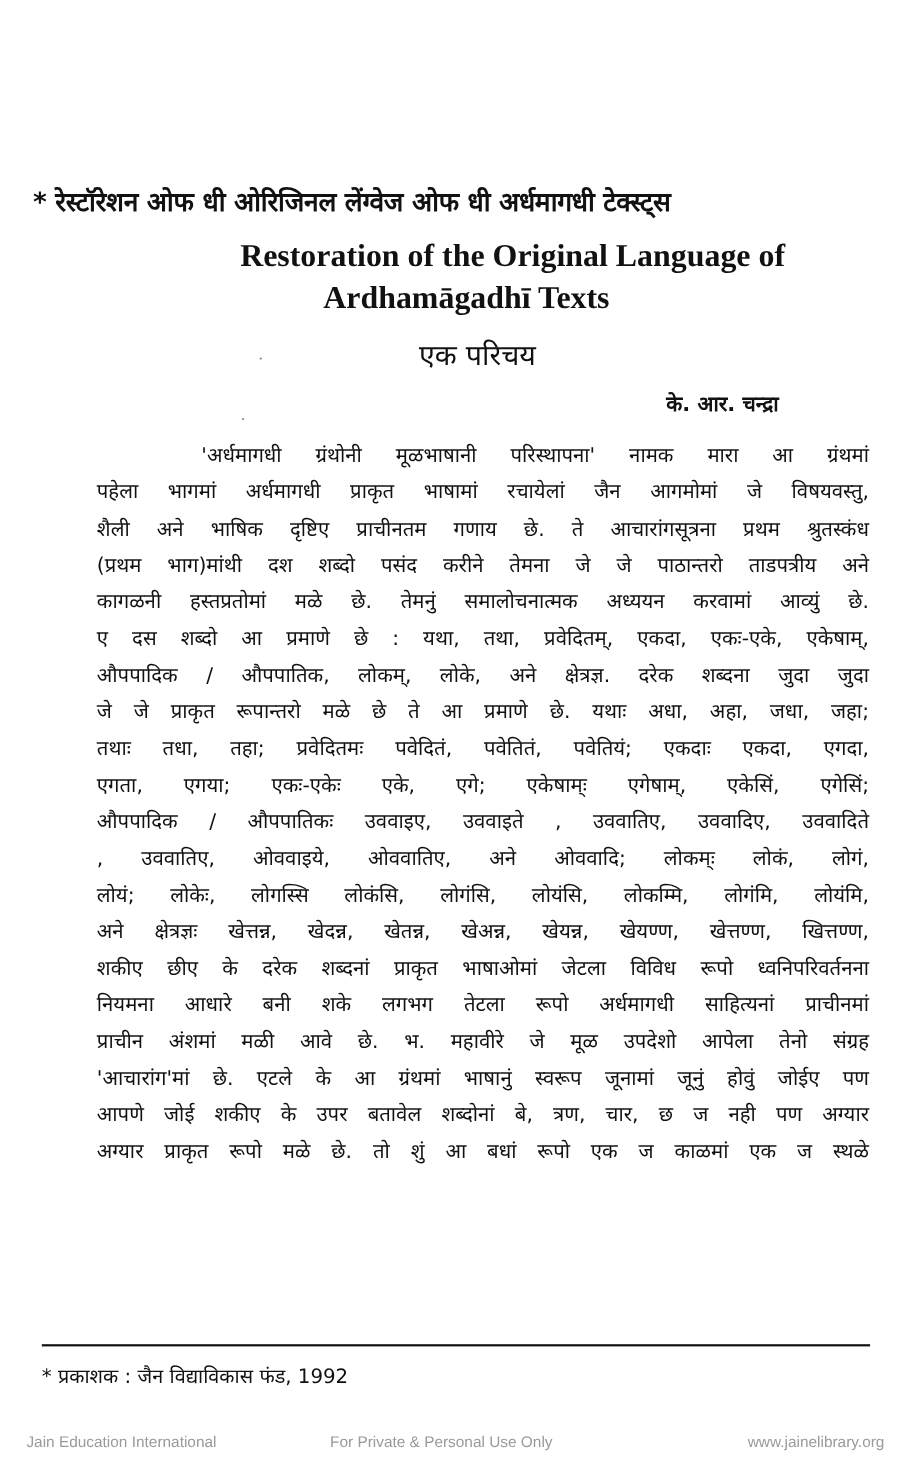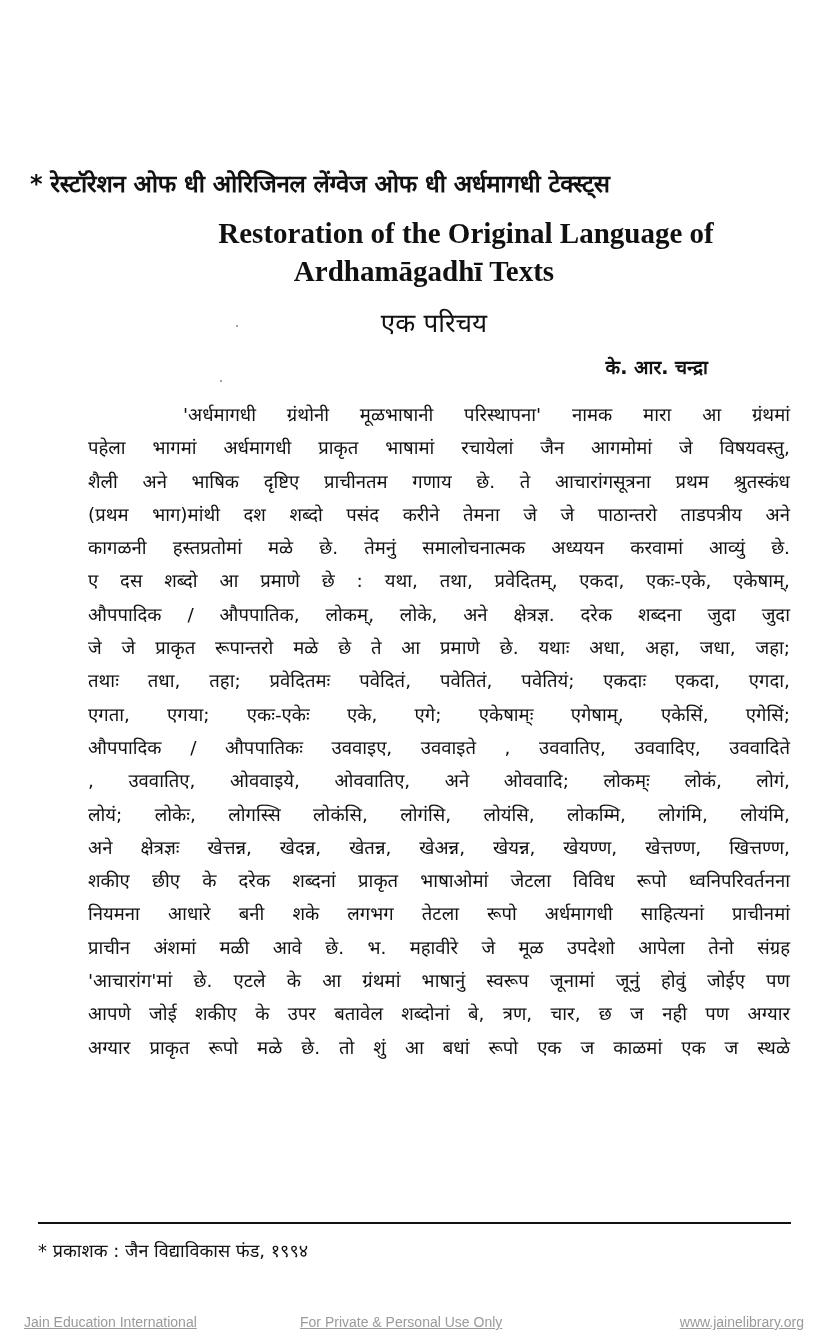--- a/index.html
+++ b/index.html
@@ -11,21 +11,21 @@
   .title-english .l2 { display: block; padding-left: 20px; }
   .subtitle { position: absolute; left: 0; top: 304px; width: 828px; text-align: center; font-size: 26px; padding-left: 40px; box-sizing: border-box; }
   .author { position: absolute; right: 40px; top: 354px; font-size: 19px; font-weight: bold; }
   .body-text { position: absolute; left: 40px; top: 398px; width: 750px; font-size: 18.5px; line-height: 33.3px; text-align: justify; }
   .body-text .line { display: block; white-space: nowrap; text-align: justify; text-align-last: justify; margin-left: 48px; }
   .body-text .line.first { padding-left: 95px; }
   .body-text b { font-weight: normal; }
   .rule { position: absolute; left: 38px; top: 1222px; width: 753px; height: 2px; background: #111; }
   .footnote { position: absolute; left: 38px; top: 1238px; font-size: 18px; }
   .footer { position: absolute; left: 0; top: 1298px; width: 828px; height: 20px; font-family: "Liberation Sans", sans-serif; font-size: 14px; color: #9a9a9a; }
-  .footer span { position: absolute; top: 16px; text-decoration: underline; }
+  .footer span { position: absolute; top: 4px; }
   .footer .left { left: 24px; }
   .footer .center { left: 300px; }
   .footer .right { right: 24px; }
   .dot { position: absolute; width: 2px; height: 2px; background: #888; border-radius: 1px; }
 </style>
 </head>
 <body>
 
 <div class="page">
 
@@ -61,20 +61,20 @@
       <span class="line"><span>शकीए छीए के दरेक शब्दनां प्राकृत भाषाओमां जेटला विविध रूपो ध्वनिपरिवर्तनना</span></span>
       <span class="line"><span>नियमना आधारे बनी शके लगभग तेटला रूपो अर्धमागधी साहित्यनां प्राचीनमां</span></span>
       <span class="line"><span>प्राचीन अंशमां मळी आवे छे. भ. महावीरे जे मूळ उपदेशो आपेला तेनो संग्रह</span></span>
       <span class="line"><span>'आचारांग'मां छे. एटले के आ ग्रंथमां भाषानुं स्वरूप जूनामां जूनुं होवुं जोईए पण</span></span>
       <span class="line"><span>आपणे जोई शकीए के उपर बतावेल शब्दोनां बे, त्रण, चार, छ ज नही पण अग्यार</span></span>
       <span class="line"><span>अग्यार प्राकृत रूपो मळे छे. तो शुं आ बधां रूपो एक ज काळमां एक ज स्थळे</span></span>
     </div>
 
   <div class="rule"></div>
 
-  <div class="footnote">* प्रकाशक : जैन विद्याविकास फंड, १९९४</div>
+  <div class="footnote">* प्रकाशक : जैन विद्याविकास फंड, 1992</div>
 
   <div class="footer">
     <span class="left">Jain Education International</span>
     <span class="center">For Private &amp; Personal Use Only</span>
     <span class="right">www.jainelibrary.org</span>
   </div>
 </div>
 
 </body></html>

